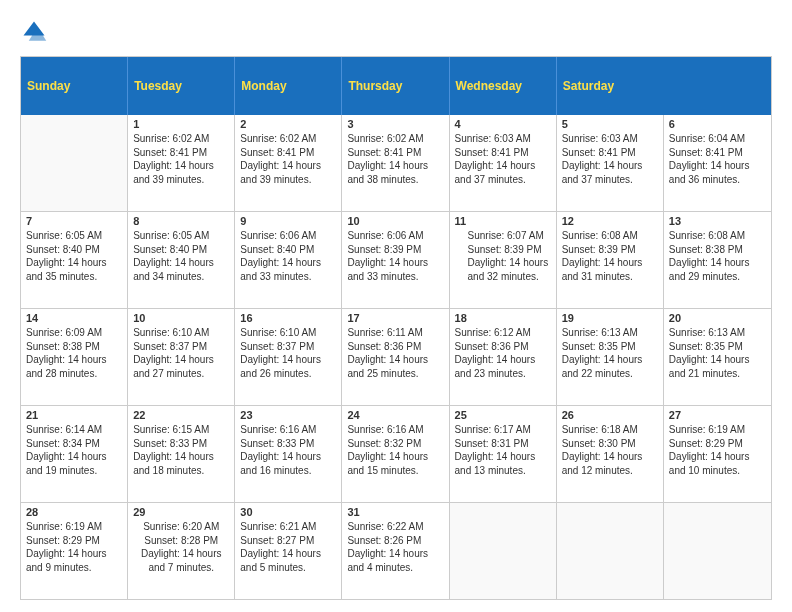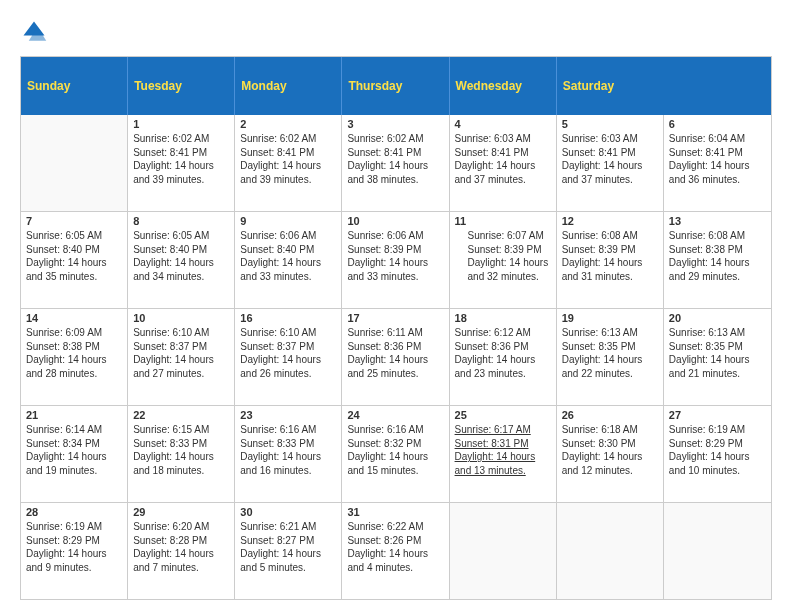--- a/index.html
+++ b/index.html
@@ -321,21 +321,21 @@
           </div>
           <div class="cal-cell">
             <span class="day-num">24</span>
             <div class="info" style="white-space: pre-line;">Sunrise: 6:16 AM
 Sunset: 8:32 PM
 Daylight: 14 hours
 and 15 minutes.</div>
           </div>
           <div class="cal-cell">
             <span class="day-num">25</span>
-            <div class="info" style="white-space: pre-line; text-decoration: underline;">Sunrise: 6:17 AM
+            <div class="info" style="white-space: pre-line;">Sunrise: 6:17 AM
 Sunset: 8:31 PM
 Daylight: 14 hours
 and 13 minutes.</div>
           </div>
           <div class="cal-cell">
             <span class="day-num">26</span>
             <div class="info" style="white-space: pre-line;">Sunrise: 6:18 AM
 Sunset: 8:30 PM
 Daylight: 14 hours
 and 12 minutes.</div>
@@ -351,21 +351,21 @@
         <div class="cal-row">
           <div class="cal-cell">
             <span class="day-num">28</span>
             <div class="info" style="white-space: pre-line;">Sunrise: 6:19 AM
 Sunset: 8:29 PM
 Daylight: 14 hours
 and 9 minutes.</div>
           </div>
           <div class="cal-cell">
             <span class="day-num">29</span>
-            <div class="info" style="white-space: pre-line;">Sunrise: 6:20 AM
+            <div class="info" style="white-space: pre-line; text-align: center;">Sunrise: 6:20 AM
 Sunset: 8:28 PM
 Daylight: 14 hours
 and 7 minutes.</div>
           </div>
           <div class="cal-cell">
             <span class="day-num">30</span>
             <div class="info" style="white-space: pre-line;">Sunrise: 6:21 AM
 Sunset: 8:27 PM
 Daylight: 14 hours
 and 5 minutes.</div>

